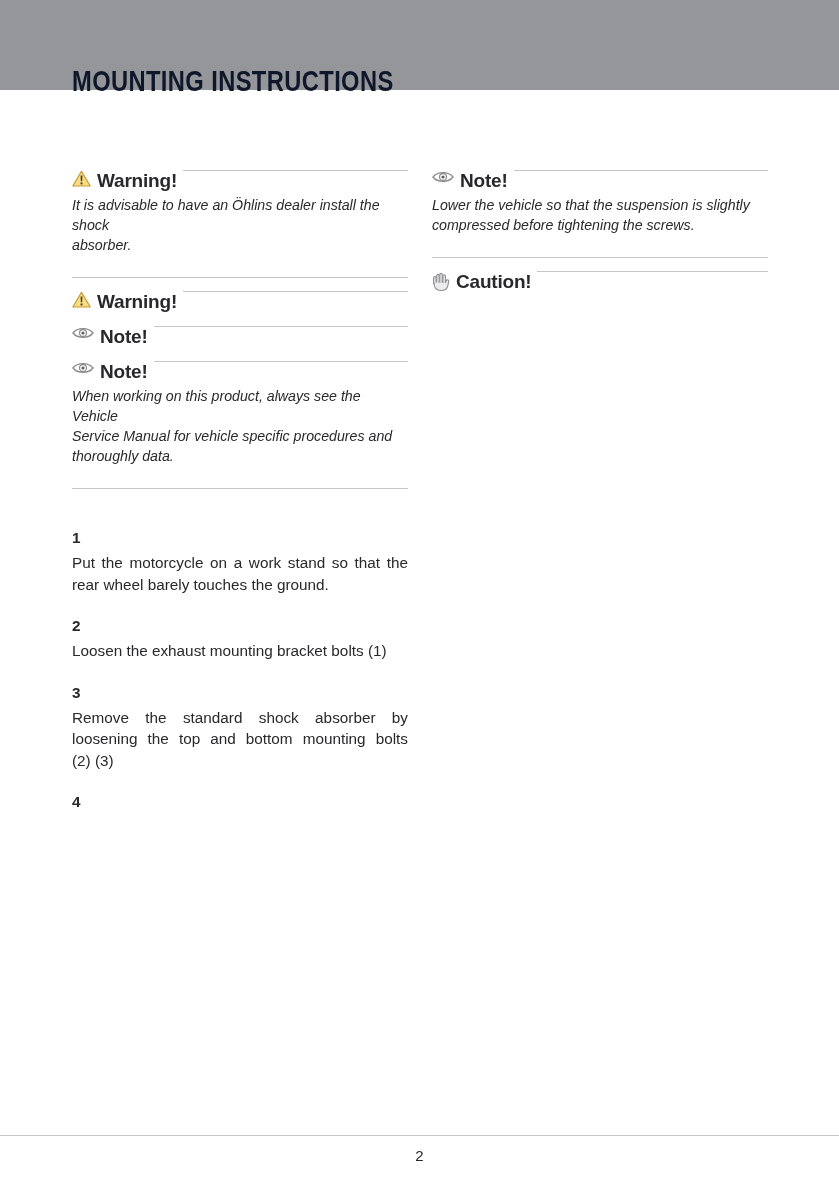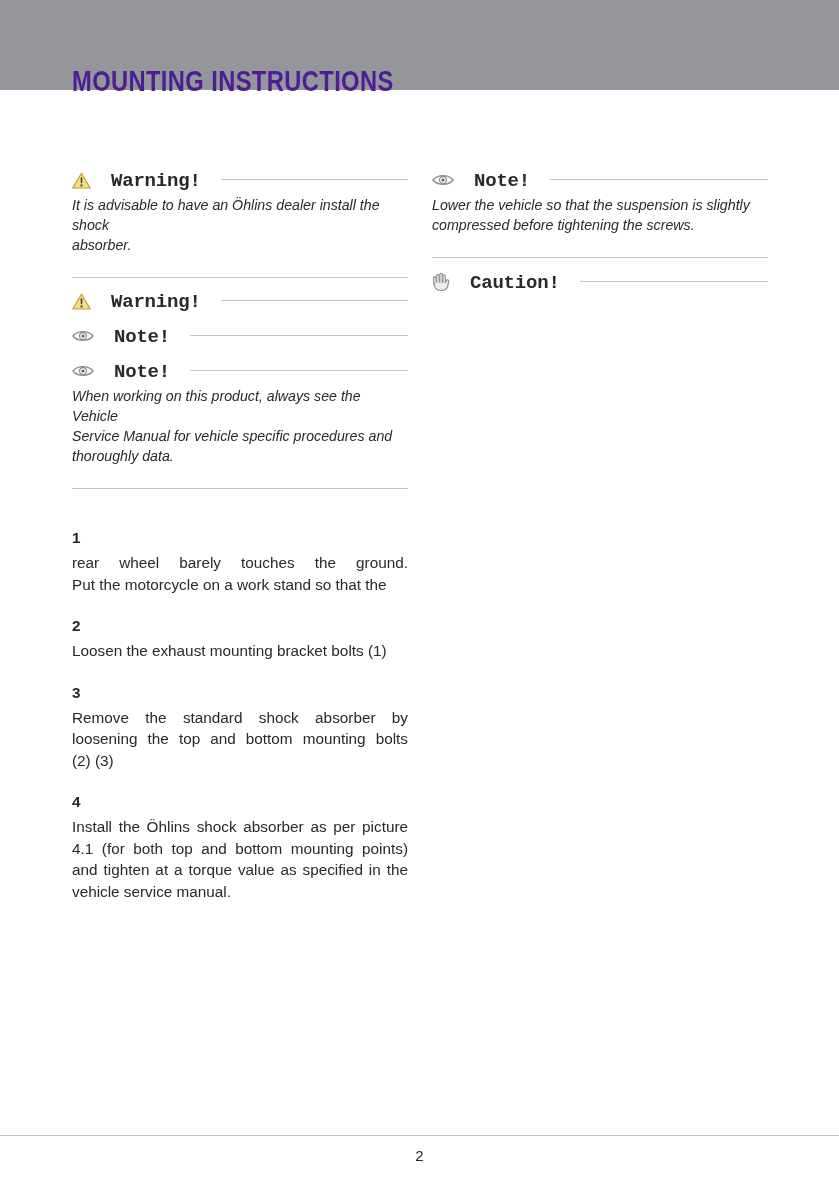--- a/index.html
+++ b/index.html
@@ -10,28 +10,28 @@
   html,body{margin:0;padding:0;}
   body{
     width:839px;height:1190px;position:relative;background:#fff;overflow:hidden;
     font-family:"Liberation Sans",sans-serif;color:var(--text);
   }
   .header{
     position:absolute;top:0;left:0;width:839px;height:90px;
     background:var(--header_bg);display:flex;align-items:flex-end;
   }
   .title{
-    margin:0 0 -6px 72px;font-size:30px;font-weight:bold;color:#4c1d95;line-height:1;
+    margin:0 0 -6px 72px;font-size:30px;font-weight:bold;color:#0f172a;line-height:1;
   }
   .title-inner{display:inline-block;transform:scaleX(0.79);transform-origin:0 100%;white-space:nowrap;letter-spacing:0.5px;}
   .col{position:absolute;top:170px;width:336px;}
   .col-left{left:72px;}
   .col-right{left:432px;}
   .callout{margin-bottom:13px;}
-  .callout-head{display:flex;align-items:center;gap:20px;font-family:Liberation Mono, monospace;}
+  .callout-head{display:flex;align-items:flex-start;gap:6px;}
   .callout-title{font-size:19px;font-weight:bold;line-height:22px;letter-spacing:-0.2px;}
   .head-rule{flex:1;border-bottom:1px solid var(--rule);margin-bottom:3px;}
   .icon{display:inline-flex;margin-bottom:2px;flex:0 0 auto;}
   .callout-body{
     margin:0;padding:3px 0 22px;font-style:italic;font-size:14.2px;line-height:20px;
     border-bottom:1px solid var(--rule);white-space:pre-line;
   }
   .steps{margin-top:40px;}
   .step{margin-bottom:22px;}
   .step-number{font-weight:bold;font-size:15.3px;line-height:18px;margin-bottom:5px;}
@@ -115,46 +115,40 @@
     </div>
     <p class="callout-body">When working on this product, always see the Vehicle
 Service Manual for vehicle specific procedures and
 thoroughly data.</p>
   </section>
 
   <div class="steps">
     <div class="step">
       <div class="step-number">1</div>
       <div class="step-text">
+          <div>Put the motorcycle on a work stand so that the</div>
           <div>rear wheel barely touches the ground.</div>
-          <div>Put the motorcycle on a work stand so that the</div>
         </div>
     </div>
     <div class="step">
       <div class="step-number">2</div>
       <div class="step-text">
           <div>Loosen the exhaust mounting bracket bolts (1)</div>
         </div>
     </div>
     <div class="step">
       <div class="step-number">3</div>
       <div class="step-text">
           <div>Remove the standard shock absorber by</div>
           <div>loosening the top and bottom mounting bolts</div>
           <div>(2) (3)</div>
         </div>
     </div>
     <div class="step">
       <div class="step-number">4</div>
-      <div class="step-text">
-          <div>Install the Öhlins shock absorber as per picture</div>
-          <div>4.1 (for both top and bottom mounting points)</div>
-          <div>and tighten at a torque value as specified in the</div>
-          <div>vehicle service manual.</div>
-        </div>
     </div>
   </div>
 
 </div>
 
 <div class="col col-right">
 
   <section class="callout">
     <div class="callout-head">
       <span class="icon">

